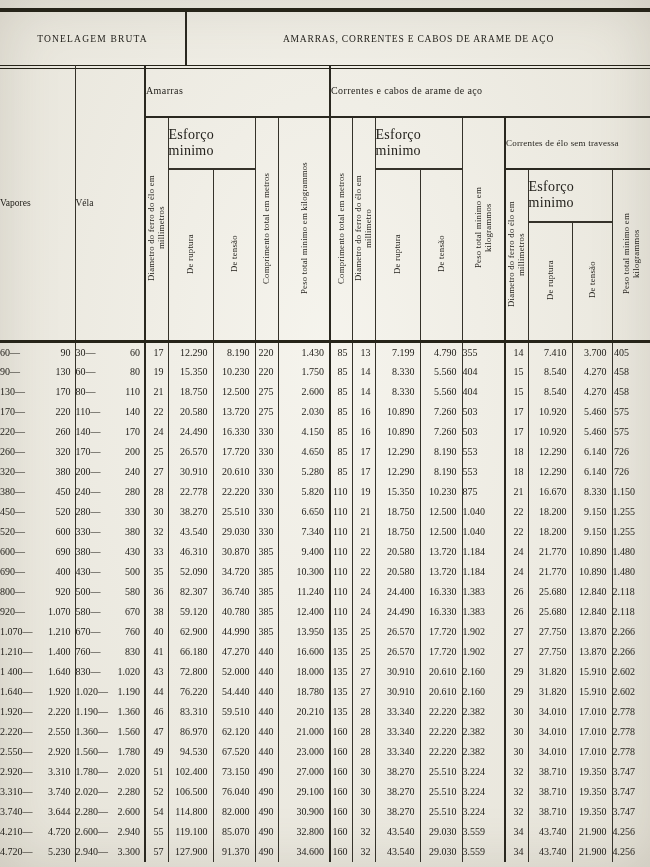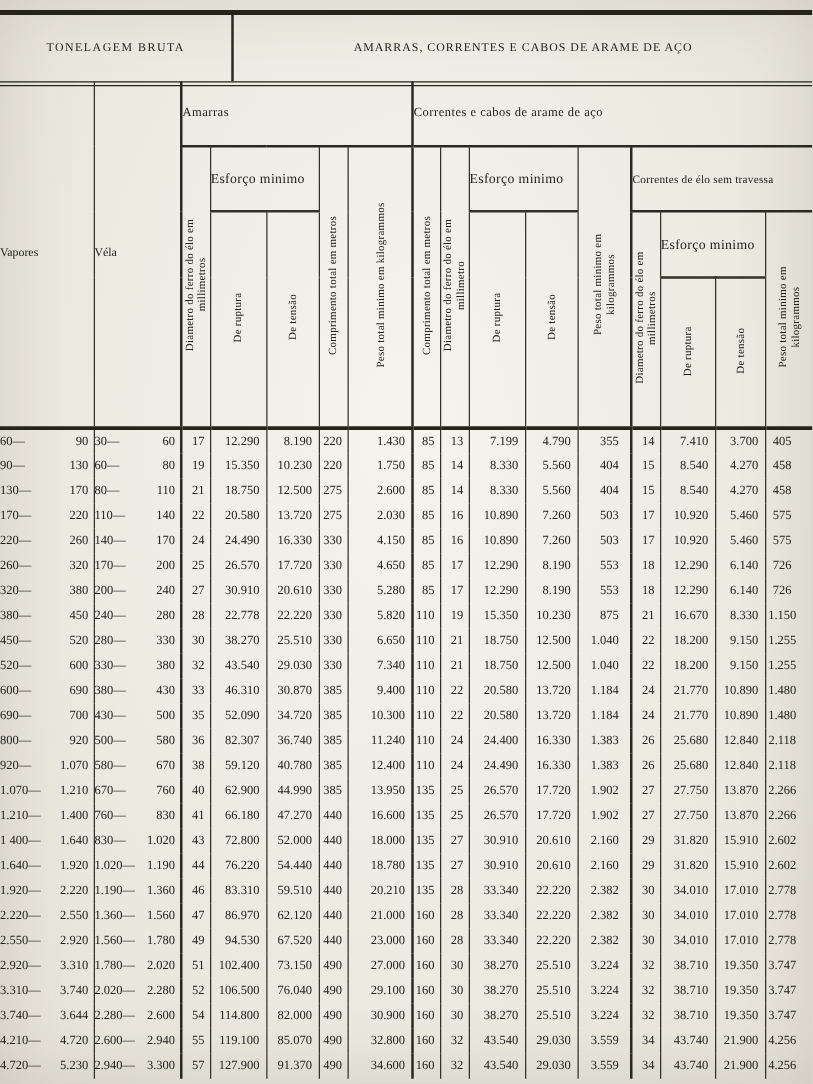--- a/index.html
+++ b/index.html
@@ -15,35 +15,35 @@
   .tb-right{flex:1;display:flex;align-items:center;justify-content:center;font-size:9.5px;letter-spacing:.8px;}
   table{position:absolute;top:65px;left:0;width:650px;border-collapse:collapse;table-layout:fixed;}
   col.c1{width:75px}col.c2{width:70px}col.c3{width:23px}col.c4{width:45px}col.c5{width:42px}
   col.c6{width:23px}col.c7{width:52px}col.c8{width:22px}col.c9{width:23px}col.c10{width:45px}
   col.c11{width:42px}col.c12{width:43px}col.c13{width:23px}col.c14{width:44px}col.c15{width:40px}col.c16{width:38px}
   th{font-weight:normal;font-size:9.5px;padding:0;vertical-align:middle;text-align:left;}
   .bl1{border-left:1px solid #35322a;}
   .bl2{border-left:2px solid #2a2820;}
   .r2h{height:52px;}
   th.grp{border-bottom:2px solid #2a2820;font-size:10px;letter-spacing:.4px;}
-  th.esf{border-bottom:2px solid #35322a;font-size:11px;letter-spacing:.3px;height:50px;}
+  th.esf{border-bottom:2px solid #35322a;font-size:14px;letter-spacing:.3px;height:50px;}
   th.stg{border-bottom:2px solid #2a2820;font-size:9px;letter-spacing:.2px;}
   .vcell{vertical-align:middle;text-align:center;}
   .vt{writing-mode:vertical-rl;transform:rotate(180deg);display:inline-block;
       font-size:8.8px;line-height:1.18;letter-spacing:.2px;}
   .h150{height:150px}.h218{height:214px}.h125{height:125px}.h112{height:112px}
   .h170{height:168px}.h115{height:112px}
   tbody tr{height:20px;}
   tbody tr:first-child td{border-top:3px solid #262419;}
   td{font-size:10px;padding:0;white-space:nowrap;overflow:hidden;}
   td.dia{text-align:right;padding-right:4px;}
   td.num{text-align:right;padding-right:5px;}
   td.cmp{text-align:right;padding-right:4px;}
-  td.pcr{text-align:right;padding-right:9px;margin-left:20px;}
-  td.pst{text-align:center;padding-right:11px;}
+  td.pcr{padding-right:9px;margin-left:20px;}
+  td.pst{text-align:right;padding-right:21px;}
   .rg{display:flex;}
   .rg .a{flex:1;text-align:left;}
   .rg .b{width:42%;text-align:right;padding-right:4px;}
 </style>
 </head>
 <body>
 
 <div id="page">
 
   <div class="topband">
@@ -408,21 +408,21 @@
           <td class="pcr bl1">1.184</td>
           <td class="dia bl2">24</td>
           <td class="num bl1">21.770</td>
           <td class="num bl1">10.890</td>
           <td class="pst bl1">1.480</td>
         </tr>
         <tr>
           <td>
             <span class="rg">
               <span class="a">690—</span>
-              <span class="b">700</span>
+              <span class="b">400</span>
             </span>
           </td>
           <td class="bl1">
             <span class="rg">
               <span class="a">430—</span>
               <span class="b">500</span>
             </span>
           </td>
           <td class="dia bl2">35</td>
           <td class="num bl1">52.090</td>

